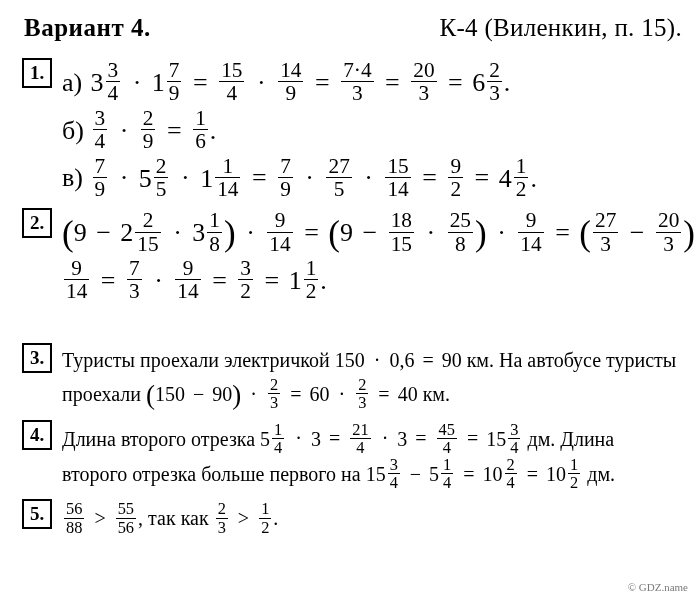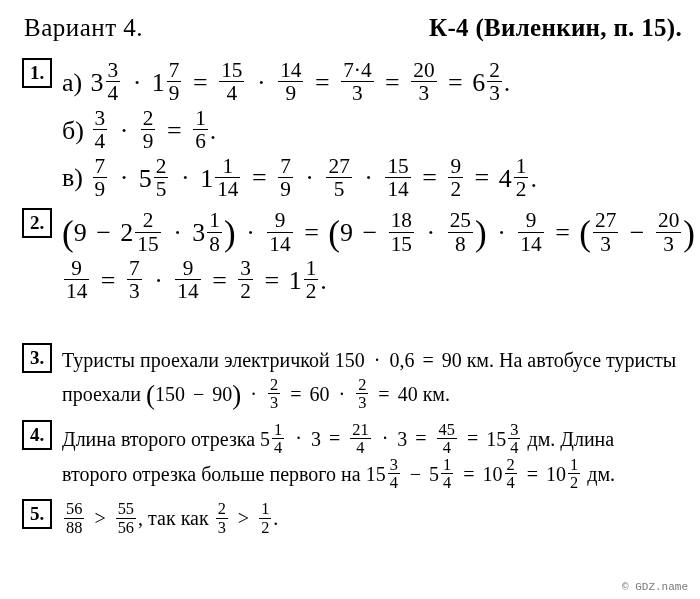--- a/index.html
+++ b/index.html
@@ -23,26 +23,26 @@
     box-sizing: border-box;
   }
   .header {
     display: flex;
     justify-content: space-between;
     align-items: baseline;
     padding: 14px 18px 0 24px;
   }
   .header .variant {
     font-size: 25px;
-    font-weight: normal;
+    font-weight: bold;
     letter-spacing: 0.5px;
   }
   .header .code {
     font-size: 25px;
-    font-weight: bold;
+    font-weight: normal;
     letter-spacing: 0.3px;
   }
   .body {
     padding: 16px 16px 0 22px;
   }
   .task {
     display: flex;
     align-items: flex-start;
     margin-bottom: 6px;
   }
@@ -120,21 +120,21 @@
   .para {
     font-size: 20px;
     line-height: 1.62;
   }
   .footer {
     position: absolute;
     right: 12px;
     bottom: 6px;
     font-size: 11px;
     color: #7a7a7a;
-    font-family: Liberation Mono, monospace;
+    font-family: Liberation Serif, serif;
   }
   .spacer-small { height: 8px; }
 </style>
 </head>
 <body>
 
 <div class="page">
 
   <div class="header">
     <div class="variant">Вариант 4.</div>

